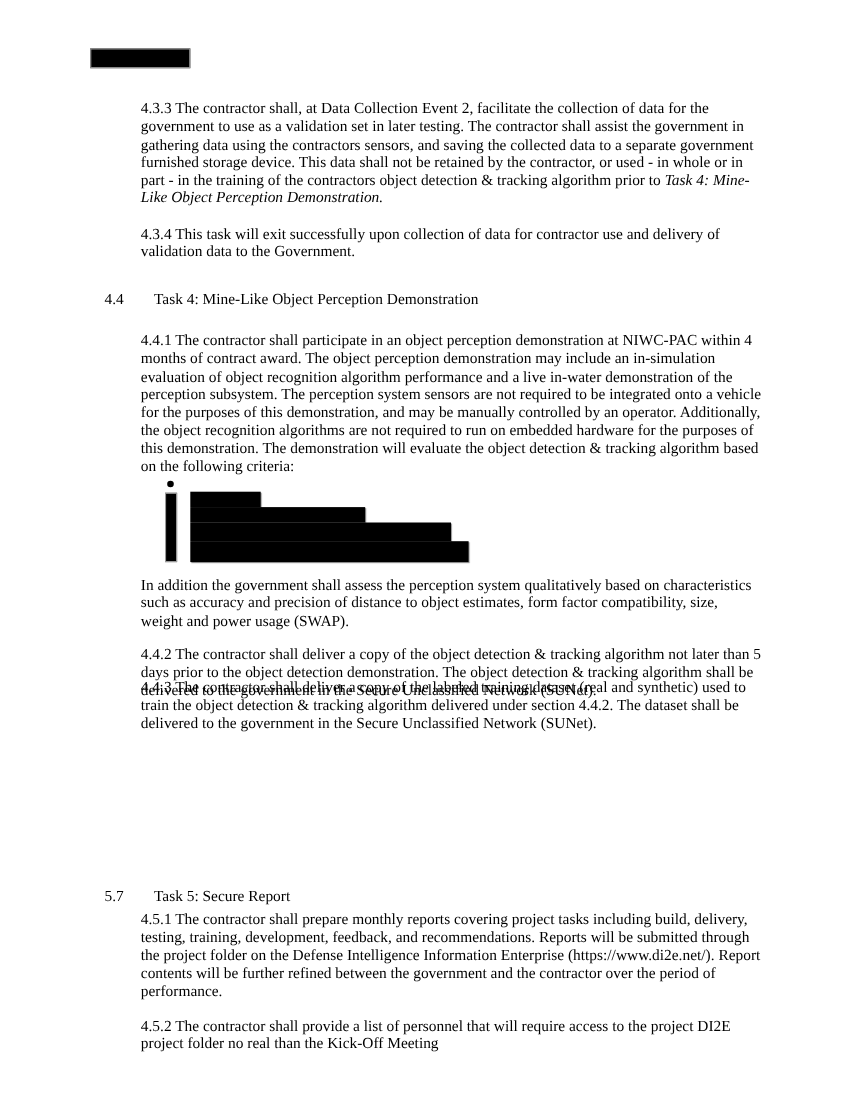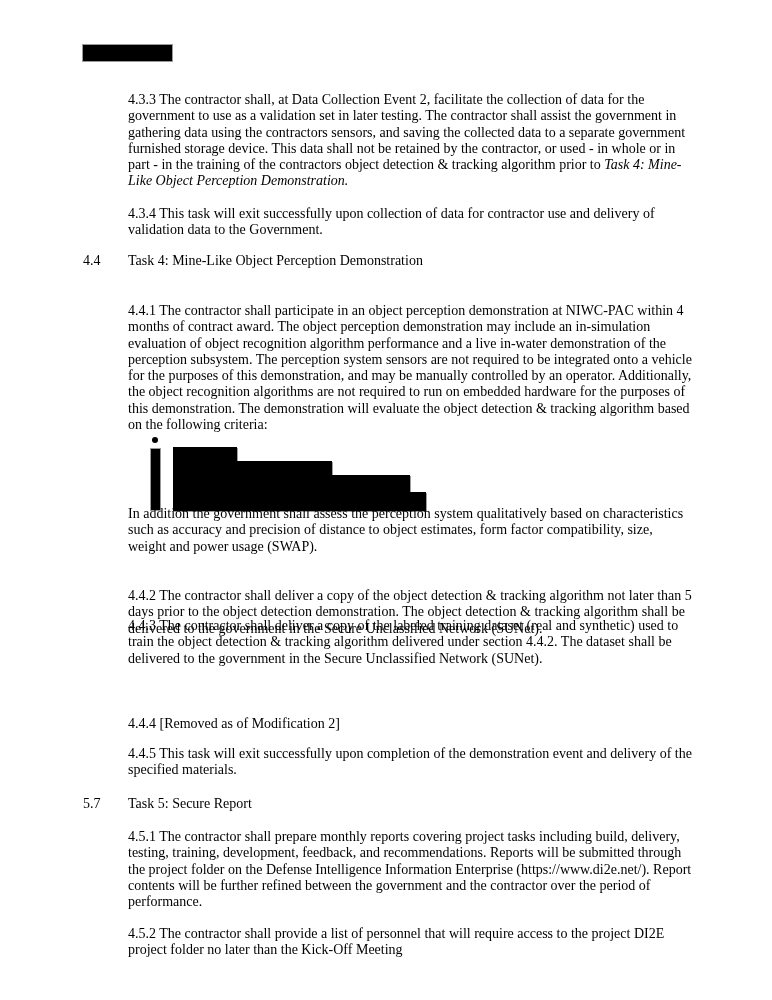--- a/index.html
+++ b/index.html
@@ -16,21 +16,21 @@
   }
   .para {
     position: absolute;
     left: 128px;
     width: 566px;
     margin: 0;
   }
   .heading {
     position: absolute;
     left: 83px;
-    margin: 0;
+    margin: 12px;
     white-space: nowrap;
   }
   .heading .num { display: inline-block; width: 45px; }
   .redaction { position: absolute; background: #000000; box-sizing: border-box; }
   #red-header   { left: 82px;  top: 44px;  width: 91px;  height: 18px; border: 1px solid #9a9a9a; }
   #red-bullets  { left: 150px; top: 448px; width: 11px;  height: 63px; border: 1px solid #9a9a9a; }
   #red-steps    { position: absolute; left: 173px; top: 447px; filter: drop-shadow(1px 1px 0 #9e9e9e); }
   #red-steps .step { background: #000000; }
   #red-step-1 { width: 64px;  height: 14px; }
   #red-step-2 { width: 159px; height: 14px; }
@@ -41,21 +41,21 @@
   #p434 { top: 206px; }
   #h44  { top: 253px; }
   #p441 { top: 303px; }
   .bullet-dot {
     position: absolute;
     left: 152px; top: 437px;
     width: 6px; height: 6px;
     background: #000; border-radius: 50%;
   }
   #bullet-line { position: absolute; left: 174px; top: 454px; font-weight: bold; white-space: nowrap; margin-top: 28px; }
-  #p-assess { top: 506px; }
+  #p-assess { top: 525px; }
   #p442 { top: 588px; }
   #p443 { top: 618px; }
   #p444 { top: 716px; }
   #p445 { top: 746px; }
   #h45  { top: 796px; }
   #p451 { top: 829px; }
   #p452 { top: 926px; }
   em { font-style: italic; }
 </style>
 </head>
@@ -84,23 +84,21 @@
     <div class="step" id="red-step-3"></div>
     <div class="step" id="red-step-4"></div>
   </div>
 
   <p class="para" id="p-assess"><span>In addition the government shall assess the perception system qualitatively based on characteristics such as accuracy and precision of distance to object estimates, form factor compatibility, size, weight and power usage (SWAP).</span></p>
 
   <p class="para" id="p442"><span>4.4.2 The contractor shall deliver a copy of the object detection &amp; tracking algorithm not later than 5 days prior to the object detection demonstration. The object detection &amp; tracking algorithm shall be delivered to the government in the Secure Unclassified Network (SUNet).</span></p>
 
   <p class="para" id="p443"><span>4.4.3 The contractor shall deliver a copy of the labeled training dataset (real and synthetic) used to train the object detection &amp; tracking algorithm delivered under section 4.4.2. The dataset shall be delivered to the government in the Secure Unclassified Network (SUNet).</span></p>
 
-  <p class="para" id="p444"><span>4.4.4 [Removed as of Modification 2]</span></p>
 
-  <p class="para" id="p445"><span>4.4.5 This task will exit successfully upon completion of the demonstration event and delivery of the specified materials.</span></p>
 
   <p class="heading" id="h45"><span class="num">5.7</span><span>Task 5: Secure Report</span></p>
 
   <p class="para" id="p451"><span>4.5.1 The contractor shall prepare monthly reports covering project tasks including build, delivery, testing, training, development, feedback, and recommendations. Reports will be submitted through the project folder on the Defense Intelligence Information Enterprise (https://www.di2e.net/). Report contents will be further refined between the government and the contractor over the period of performance.</span></p>
 
-  <p class="para" id="p452"><span>4.5.2 The contractor shall provide a list of personnel that will require access to the project DI2E project folder no later than the Kick-Off Meeting</span></p>
+  <p class="para" id="p452"><span>4.5.2 The contractor shall provide a list of personnel that will require access to the project DI2E project folder no real than the Kick-Off Meeting</span></p>
 
 </div>
 
 </body></html>

